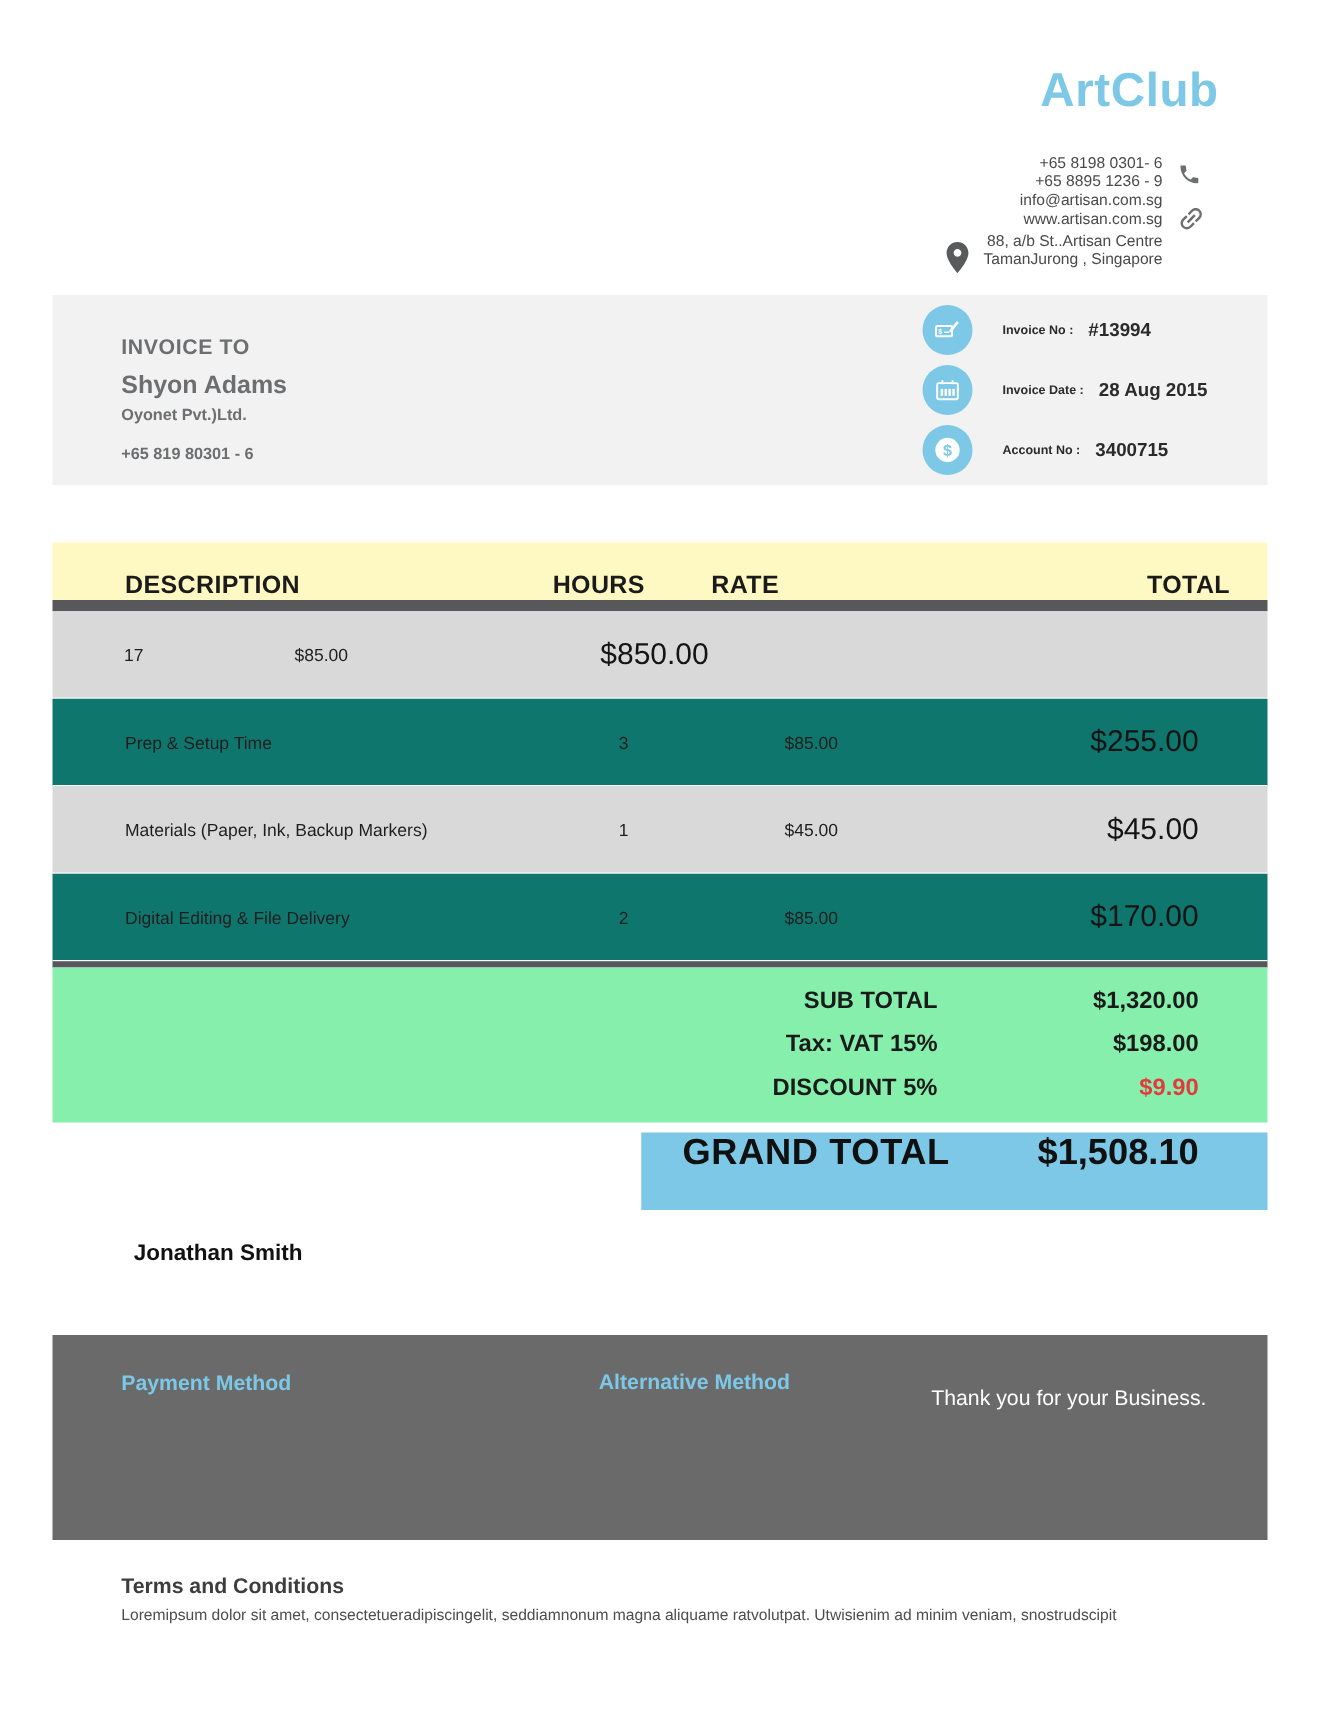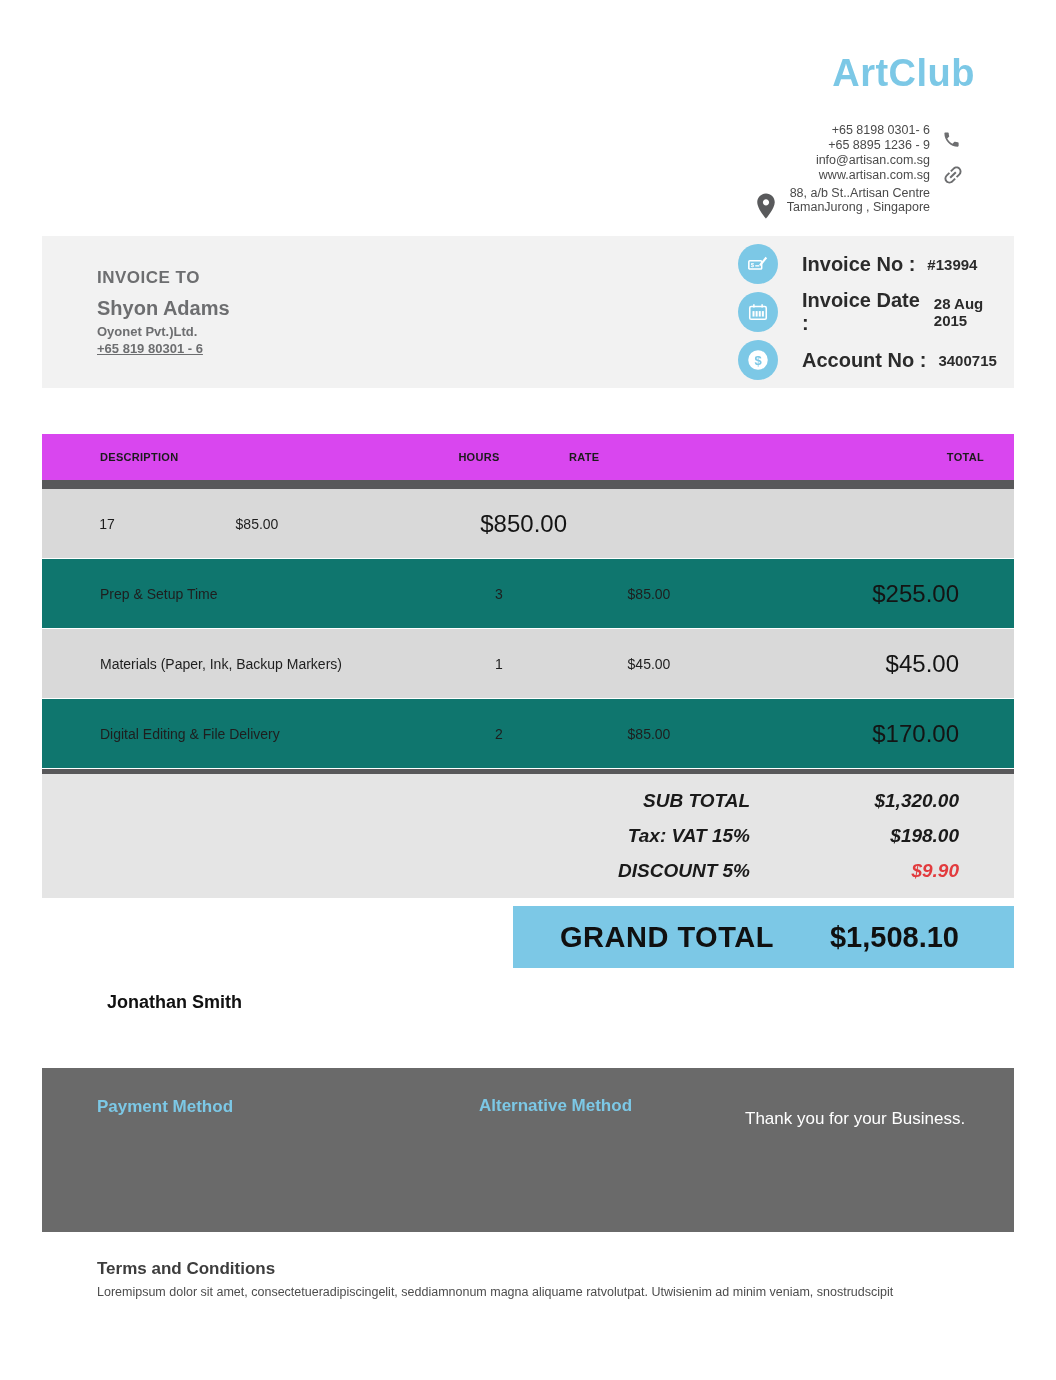--- a/index.html
+++ b/index.html
@@ -19,57 +19,57 @@
   .icon-phone { position:absolute; left:942px; top:130px; }
   .icon-link  { position:absolute; left:941px; top:163px; }
   .icon-pin   { position:absolute; left:751px; top:190px; }
 
   
   .info-box { position:absolute; left:42px; top:236px; width:972px; height:152px; background:#f2f2f2; }
   .bill-to { position:absolute; left:55px; top:32px; color:#6d6e70; }
   .bill-to .h   { font-size:17px; font-weight:bold; letter-spacing:0.5px; }
   .bill-to .nm  { font-size:20px; font-weight:bold; margin-top:9px; }
   .bill-to .co  { font-size:13px; font-weight:bold; margin-top:4px; }
-  .bill-to .ph  { font-size:13px; font-weight:bold; margin-top:2px;text-decoration:underline; }
+  .bill-to .ph  { font-size:13px; font-weight:bold; margin-top:16px; }
   .meta { position:absolute; left:696px; top:4px; }
   .meta-row { display:flex; align-items:center; height:48px; }
   .meta-ic { width:40px; height:40px; border-radius:50%; background:#7cc8e6; display:flex;
              align-items:center; justify-content:center; flex:0 0 40px; }
-  .meta-label { font-size:20px; font-weight:bold; color:#2b2b2b; margin-left:24px; }
+  .meta-label { font-size:10px; font-weight:bold; color:#2b2b2b; margin-left:24px; }
   .meta-value { font-size:15px; font-weight:bold; color:#2b2b2b; margin-left:12px; }
 
   
   .tbl { position:absolute; left:42px; top:434px; width:972px; }
-  .tbl-head { display:flex; align-items:center; height:46px; background:#d946ef;
-              font-size:11px; font-weight:bold; color:#1b1b1b; letter-spacing:0.3px; }
+  .tbl-head { display:flex; align-items:flex-end; height:46px; background:#fef9c3;
+              font-size:20px; font-weight:bold; color:#1b1b1b; letter-spacing:0.3px; }
   .c-desc  { flex:1 1 auto; padding-left:58px; }
   .c-hours { width:130px; text-align:center; }
   .c-rate  { width:170px; text-align:center; }
   .c-total { width:280px; text-align:right; padding-right:55px; }
   .tbl-head .c-hours { padding-right:40px; }
   .tbl-head .c-rate  { text-align:left; padding-left:5px; }
   .tbl-head .c-total { padding-right:30px; }
   .bar-thick { height:9px; background:#58585a; }
   .bar-thin  { height:5px; background:#58585a; }
   .tbl-row { display:flex; align-items:center; height:70px; border-bottom:1.5px solid #ffffff;
              font-size:14px; color:#1e1e1e; }
   .tbl-row.dark  { background:#d9d9d9; }
   .tbl-row.light { background:#0f766e; }
   .tbl-row .c-total { font-size:24px; font-weight:500; color:#141414; }
 
   
-  .totals { background:#e5e5e5; padding:9px 0 10px 0;font-style:italic; }
+  .totals { background:#86efac; padding:9px 0 10px 0; }
   .tot-row { display:flex; justify-content:flex-end; align-items:center; height:35px;
              padding-right:55px; font-weight:bold; font-size:19px; color:#1a1a1a; }
   .tot-label { text-align:right; }
   .tot-value { width:209px; text-align:right; }
   .tot-value.red { color:#e23b3e; }
   .grand { position:absolute; left:513px; top:906px; width:501px; height:62px; background:#7cc8e6;
-           display:flex; align-items:center; justify-content:space-between;
-           padding:0 55px 0 47px; }
+           display:flex; align-items:flex-start; justify-content:space-between;
+           padding:0 55px 0 33px; }
   .grand .gl { font-size:29px; font-weight:bold; color:#101010; letter-spacing:0.5px; }
   .grand .gv { font-size:29px; font-weight:bold; color:#101010; }
 
   
   .signature { position:absolute; left:107px; top:992px; font-size:18px; font-weight:bold; color:#111; }
 
   
   .footer-band { position:absolute; left:42px; top:1068px; width:972px; height:164px; background:#6a6a6a; }
   .pay-method { position:absolute; left:55px; top:29px; font-size:17px; font-weight:bold; color:#7cc8e6; }
   .alt-method { position:absolute; left:437px; top:28px; font-size:17px; font-weight:bold; color:#7cc8e6; }

